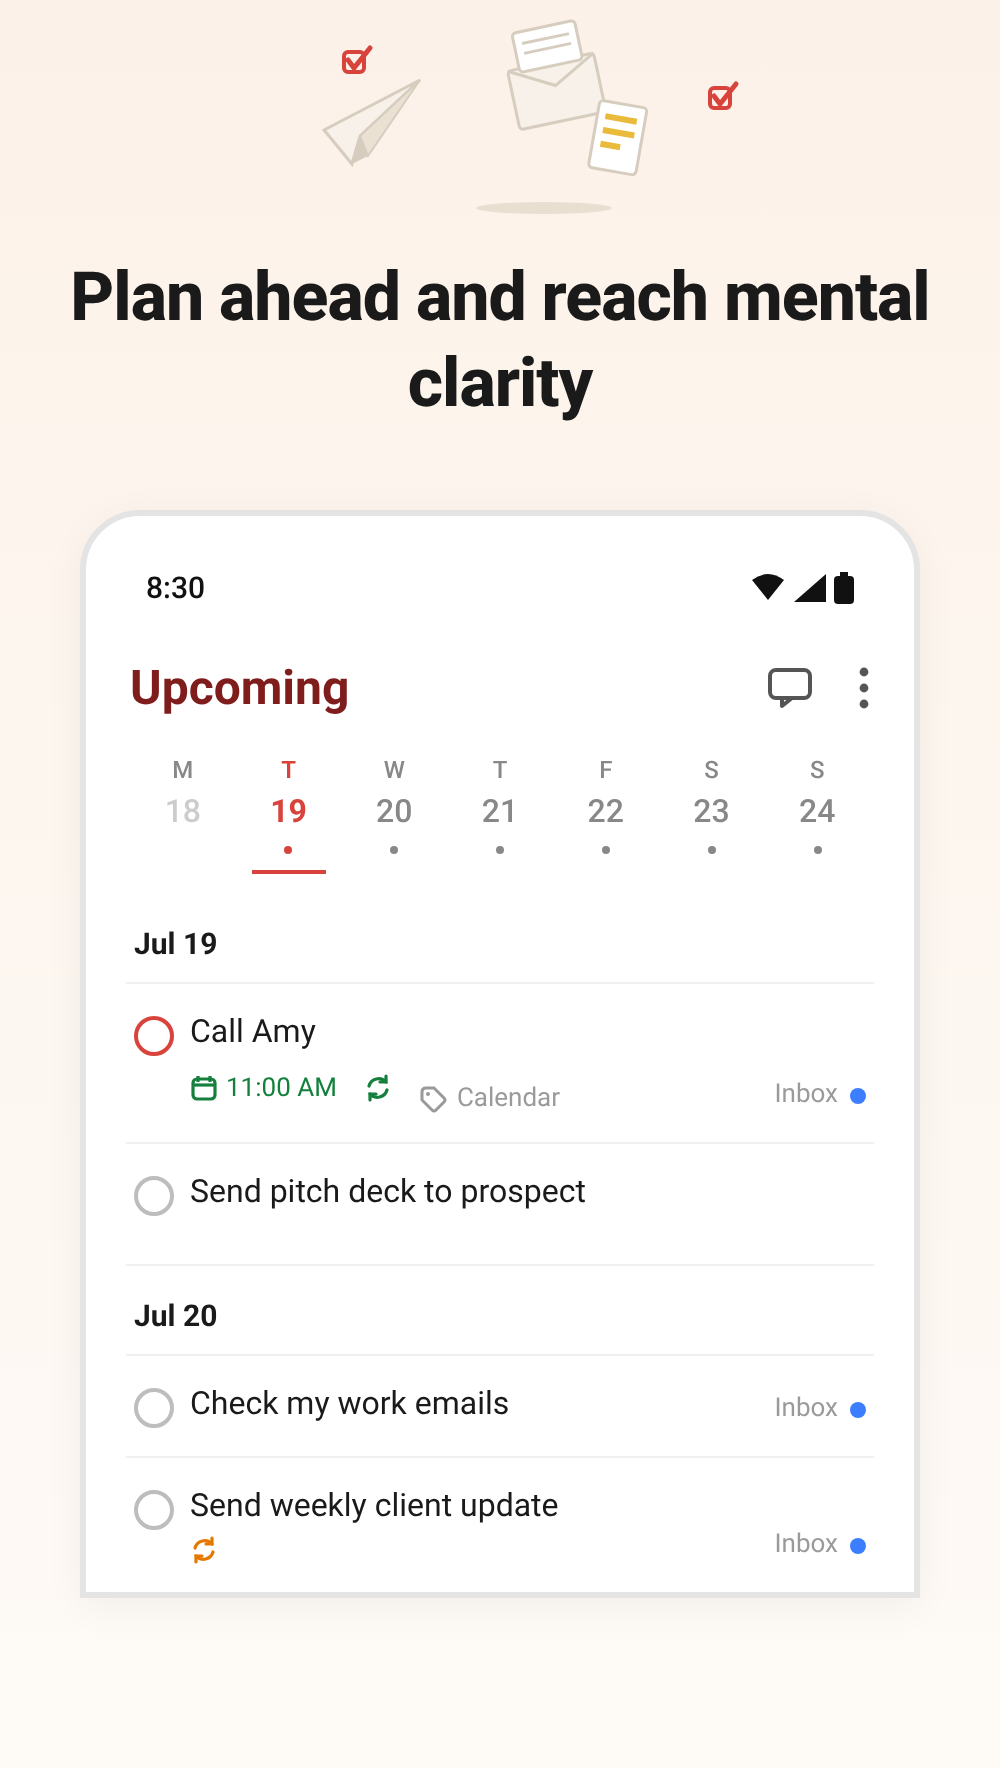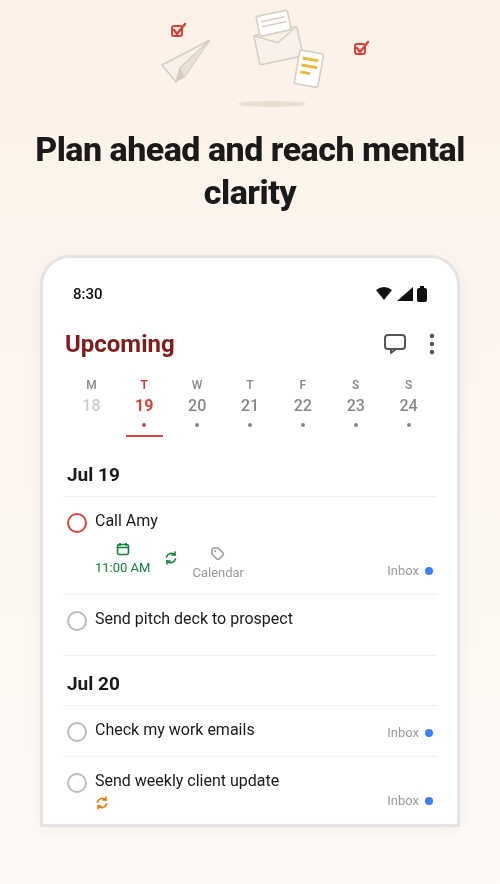--- a/index.html
+++ b/index.html
@@ -18,29 +18,29 @@
   .week-row { display: flex; justify-content: space-between; margin-top: 20px; padding: 0 2px; }
   .day-col { flex: 1; display: flex; flex-direction: column; align-items: center; gap: 4px; position: relative; cursor: pointer; }
   .day-label { font-size: 12px; font-weight: 500; color: #888; }
   .day-num { font-size: 16px; font-weight: 500; color: #888; }
   .day-col.sel .day-label { color: #d8443c; font-weight: 600; }
   .day-col.sel .day-num { color: #d8443c; font-weight: 700; }
   .day-col .dot { width: 4px; height: 4px; border-radius: 50%; background: #888; margin-top: 4px; }
   .day-col.sel .dot { background: #d8443c; }
   .day-col.dim .day-num { color: #ccc; }
   .sel-underline { position: absolute; bottom: -10px; left: 8px; right: 8px; height: 2px; background: #d8443c; }
-  .section-header { font-size: 19px; font-weight: 700; color: #1a1a1a; padding: 16px 4px 10px 4px; margin-top: 10px; border-top: 1px solid #f0f0f0; }
+  .section-header { font-size: 15px; font-weight: 700; color: #1a1a1a; padding: 16px 4px 10px 4px; margin-top: 10px; border-top: 1px solid #f0f0f0; }
   .section-header.first { border-top: none; margin-top: 20px; }
   .task { display: flex; align-items: flex-start; gap: 8px; padding: 14px 4px 14px 4px; border-top: 1px solid #f0f0f0; }
   .task-circle { width: 20px; height: 20px; border: 2px solid #bdbdbd; border-radius: 50%; flex-shrink: 0; margin-top: 2px; cursor: pointer; }
   .task-circle.priority { border-color: #d8443c; }
   .task-body { flex: 1; min-width: 0; }
   .task-title { font-size: 16px; color: #1a1a1a; }
   .task-meta { display: flex; align-items: center; gap: 14px; margin-top: 6px; font-size: 13px; flex-wrap: wrap; }
-  .meta-chip { display: inline-flex; align-items: center; gap: 4px; flex-direction: column; }
+  .meta-chip { display: inline-flex; align-items: center; gap: 4px; }
   .meta-chip.time-green { color: #15803d; }
   .meta-chip.time-orange { color: #e67700; }
   .meta-chip.label { color: #9a9a9a; margin-top: 11px; }
   .task-right { display: flex; align-items: center; gap: 6px; font-size: 13px; color: #9a9a9a; flex-shrink: 0; align-self: flex-end; margin-bottom: 2px; }
   .project-dot { width: 8px; height: 8px; border-radius: 50%; background: #3d7eff; }
   .icon-svg { flex-shrink: 0; }
 </style>
 </head>
 <body>
 

